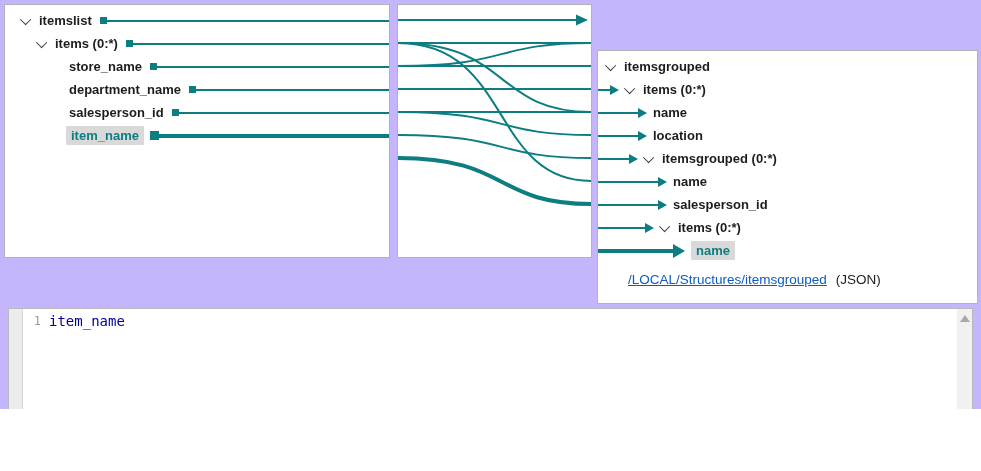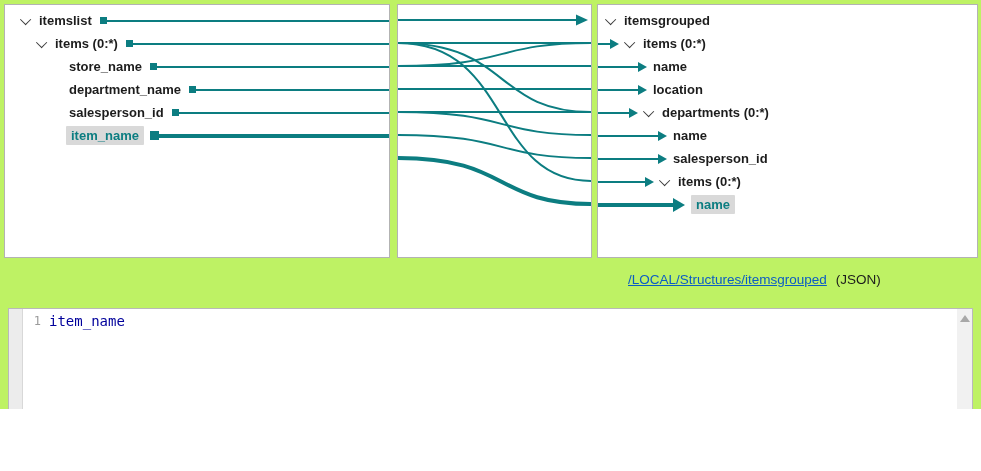--- a/index.html
+++ b/index.html
@@ -1,24 +1,24 @@
 <!DOCTYPE html>
 <html><head>
 <meta charset="utf-8">
 <style>
   html,body{margin:0;padding:0;background:#fff;}
-  .stage{position:relative;width:981px;height:409px;background:#bef264;
+  .stage{position:relative;width:981px;height:409px;background:#c4b5fd;
          font-family:"Liberation Sans",sans-serif;overflow:hidden;}
 
   
   .panel{position:absolute;top:4px;height:254px;background:#fff;
          border:1px solid #b3b3b3;box-sizing:border-box;}
   .panel.left {left:4px;width:386px;}
   .panel.mid  {left:397px;width:195px;}
-  .panel.right{left:597px;width:381px;}
+  .panel.right{left:597px;width:381px;margin-top:46px;}
   .tree{padding-top:4px;}
 
   
   .trow{display:flex;align-items:center;height:23px;box-sizing:border-box;}
   .tlabel{font-size:13px;font-weight:bold;color:#1c1c1c;white-space:nowrap;}
   .tlabel.sel{color:#0c7d81;background:#d9d9d9;padding:2px 5px;border-radius:1px;}
 
   .chev{width:7px;height:7px;border-left:1.6px solid #3a3a3a;border-bottom:1.6px solid #3a3a3a;
         transform:rotate(-45deg) translateY(-2px);margin:0 8px 0 2px;flex:none;}
 
@@ -157,21 +157,21 @@
       </div>
       <div class="trow">
         <span class="aline" style="width:40px"></span>
         <span class="ahead"></span>
         <span class="tlabel">location</span>
       </div>
       <div class="trow">
         <span class="aline" style="width:31px"></span>
         <span class="ahead"></span>
         <span class="chev"></span>
-        <span class="tlabel">departments (0:*)</span>
+        <span class="tlabel">itemsgrouped (0:*)</span>
       </div>
       <div class="trow">
         <span class="aline" style="width:60px"></span>
         <span class="ahead"></span>
         <span class="tlabel">name</span>
       </div>
       <div class="trow">
         <span class="aline" style="width:60px"></span>
         <span class="ahead"></span>
         <span class="tlabel">salesperson_id</span>

